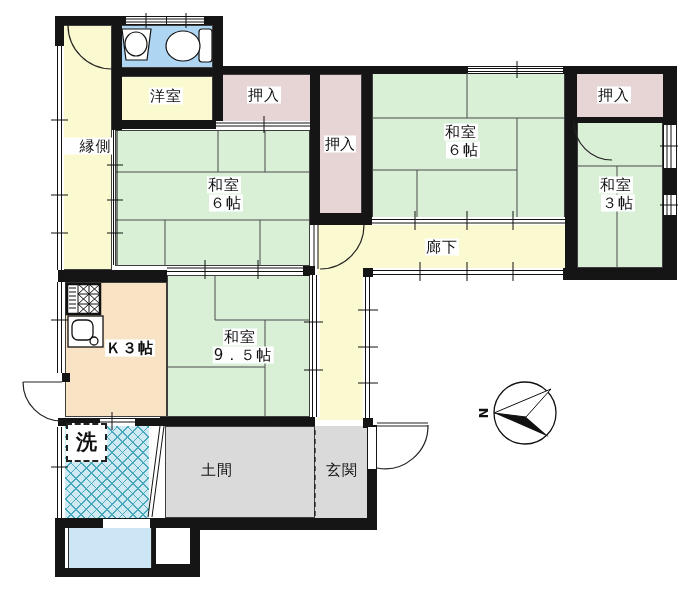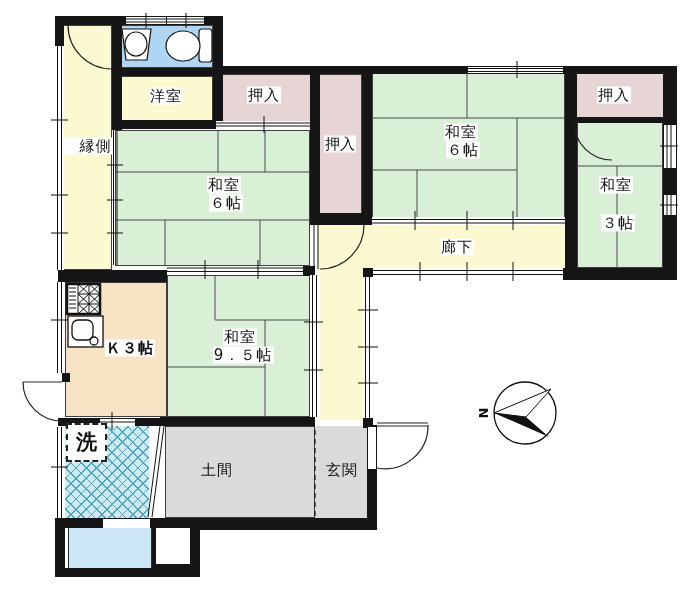--- a/index.html
+++ b/index.html
@@ -167,26 +167,26 @@
   <span class="lbl" style="left:88px;top:146px;padding-left:16px;">縁側</span>
   <span class="lbl" style="left:166px;top:96px;">洋室</span>
   <span class="lbl" style="left:264px;top:95px;">押入</span>
   <span class="lbl" style="left:340px;top:144px;letter-spacing:0;">押入</span>
   <span class="lbl" style="left:614px;top:95px;">押入</span>
 
   <span class="lbl" style="left:461px;top:132px;">和室</span>
   <span class="lbl" style="left:463px;top:150px;">６帖</span>
 
   <span class="lbl" style="left:616px;top:185px;">和室</span>
-  <span class="lbl" style="left:618px;top:203px;margin-top:20px;">３帖</span>
+  <span class="lbl" style="left:618px;top:203px;">３帖</span>
 
   <span class="lbl" style="left:224px;top:185px;">和室</span>
   <span class="lbl" style="left:226px;top:203px;">６帖</span>
 
-  <span class="lbl" style="left:442px;top:247px;margin-left:15px;">廊下</span>
+  <span class="lbl" style="left:442px;top:247px;">廊下</span>
 
   <span class="lbl" style="left:240px;top:337px;">和室</span>
   <span class="lbl" style="left:243px;top:355px;">9．５帖</span>
 
   <span class="lbl" style="left:130px;top:348px;font-weight:bold;">Ｋ３帖</span>
   <span class="lbl" style="left:217px;top:470px;background:transparent;">土間</span>
   <span class="lbl" style="left:342px;top:470px;background:transparent;text-align:center;">玄関</span>
 </div>
 
 </body></html>

